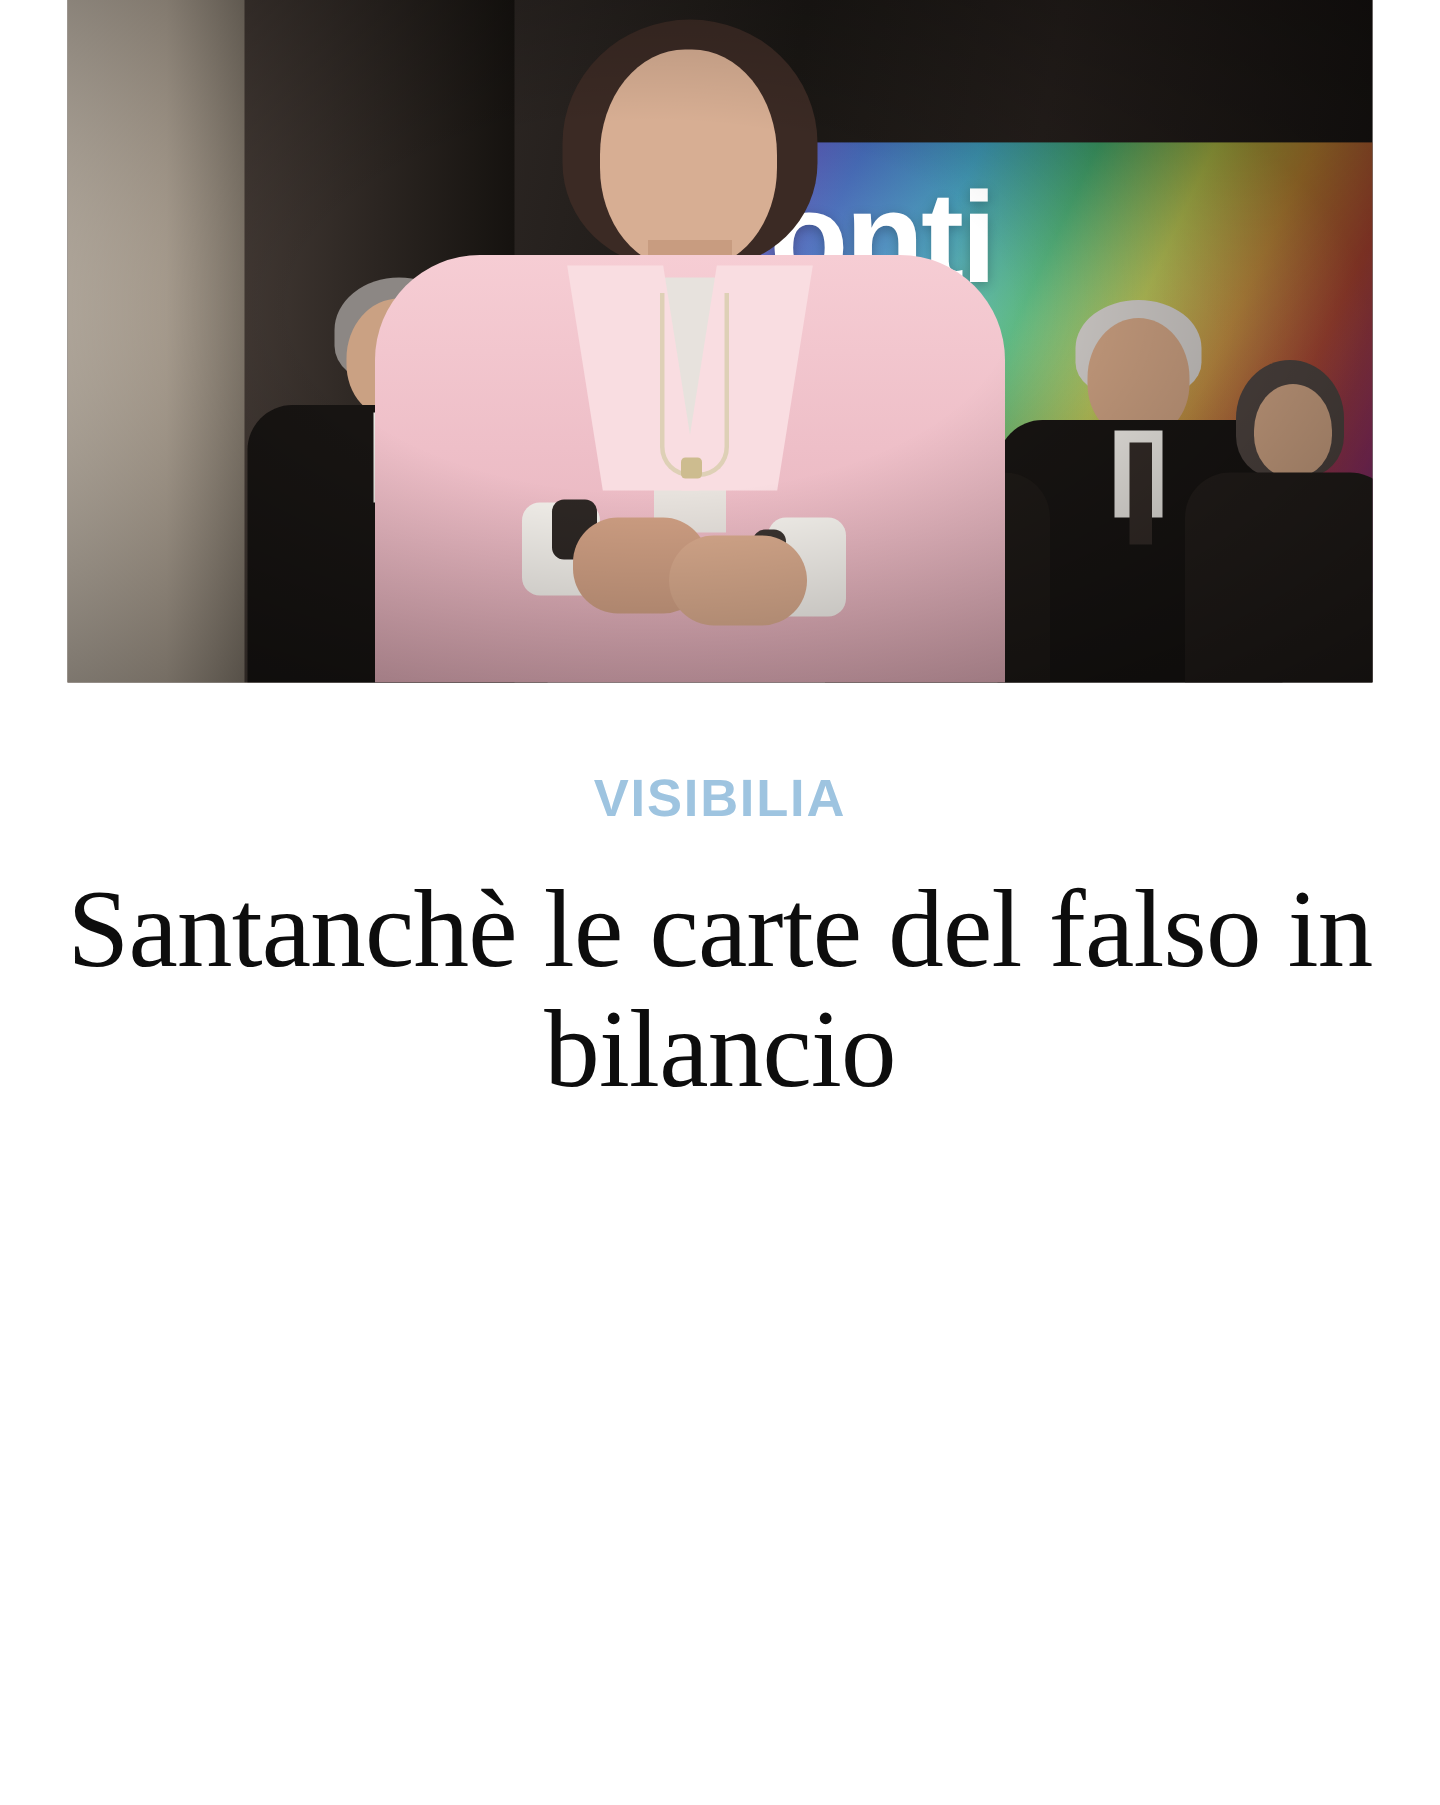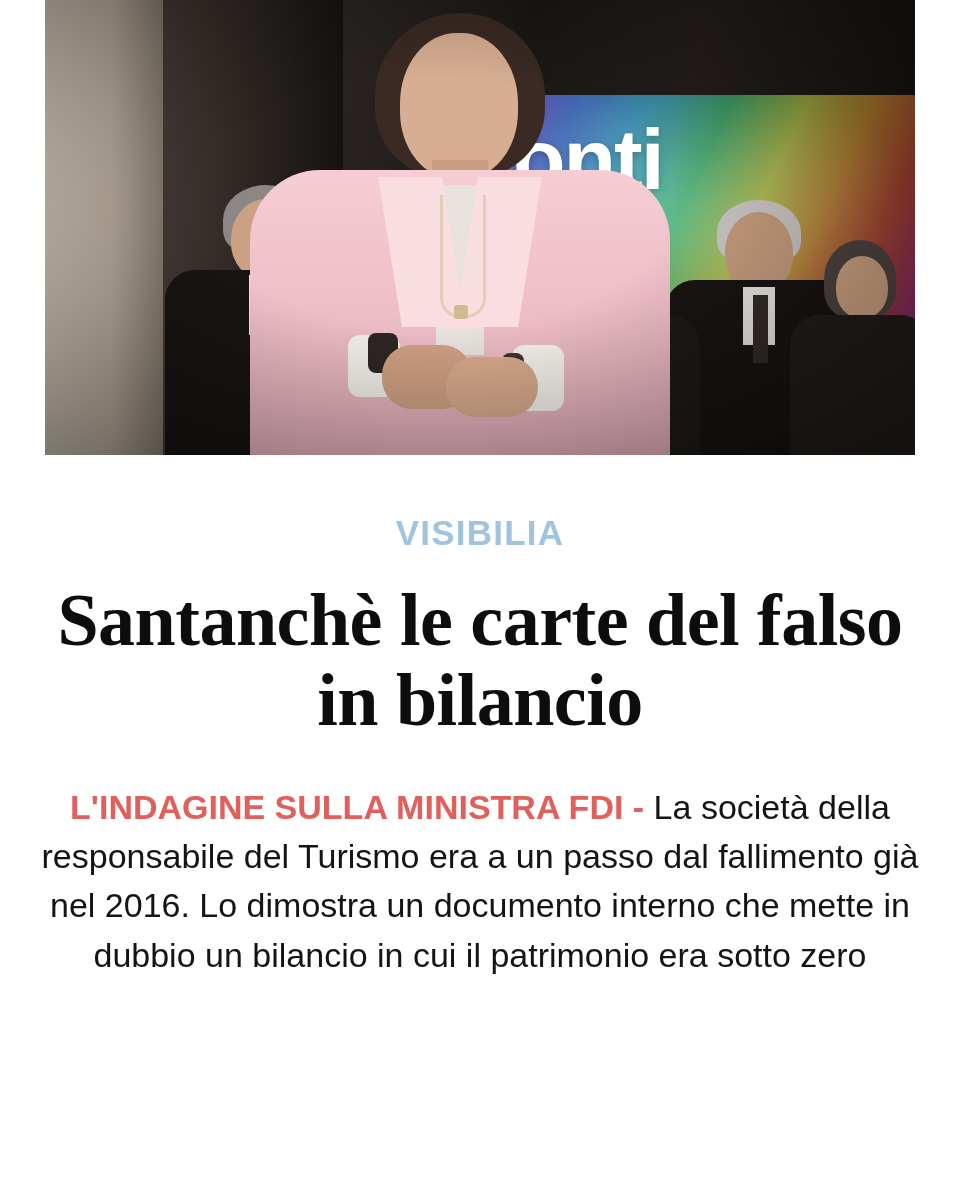--- a/index.html
+++ b/index.html
@@ -265,21 +265,21 @@
     letter-spacing: 1.2px;
     margin: 58px 0 0 0;
     font-family: "Liberation Sans", sans-serif;
   }
 
   
   .headline {
     margin: 28px 40px 0 40px;
     text-align: center;
     font-family: "Liberation Serif", serif;
-    font-weight: bold;
+    font-weight: normal;
     font-size: 74px;
     line-height: 1.08;
     color: #0d0d0d;
     letter-spacing: -0.5px;
   }
 
   
   .standfirst {
     margin: 42px 35px 0 35px;
     text-align: center;
@@ -359,17 +359,14 @@
       </div>
 
       <div class="vignette"></div>
     </div>
   </figure>
 
   <div class="kicker">VISIBILIA</div>
 
   <h1 class="headline">Santanchè le carte del falso in bilancio</h1>
 
-  <p class="standfirst">
-    <span class="lead-in">L'INDAGINE SULLA MINISTRA FDI -</span><span> La società della responsabile del Turismo era a un passo dal fallimento già nel 2016. Lo dimostra un documento interno che mette in dubbio un bilancio in cui il patrimonio era sotto zero</span>
-  </p>
 
 </div>
 
 </body></html>

